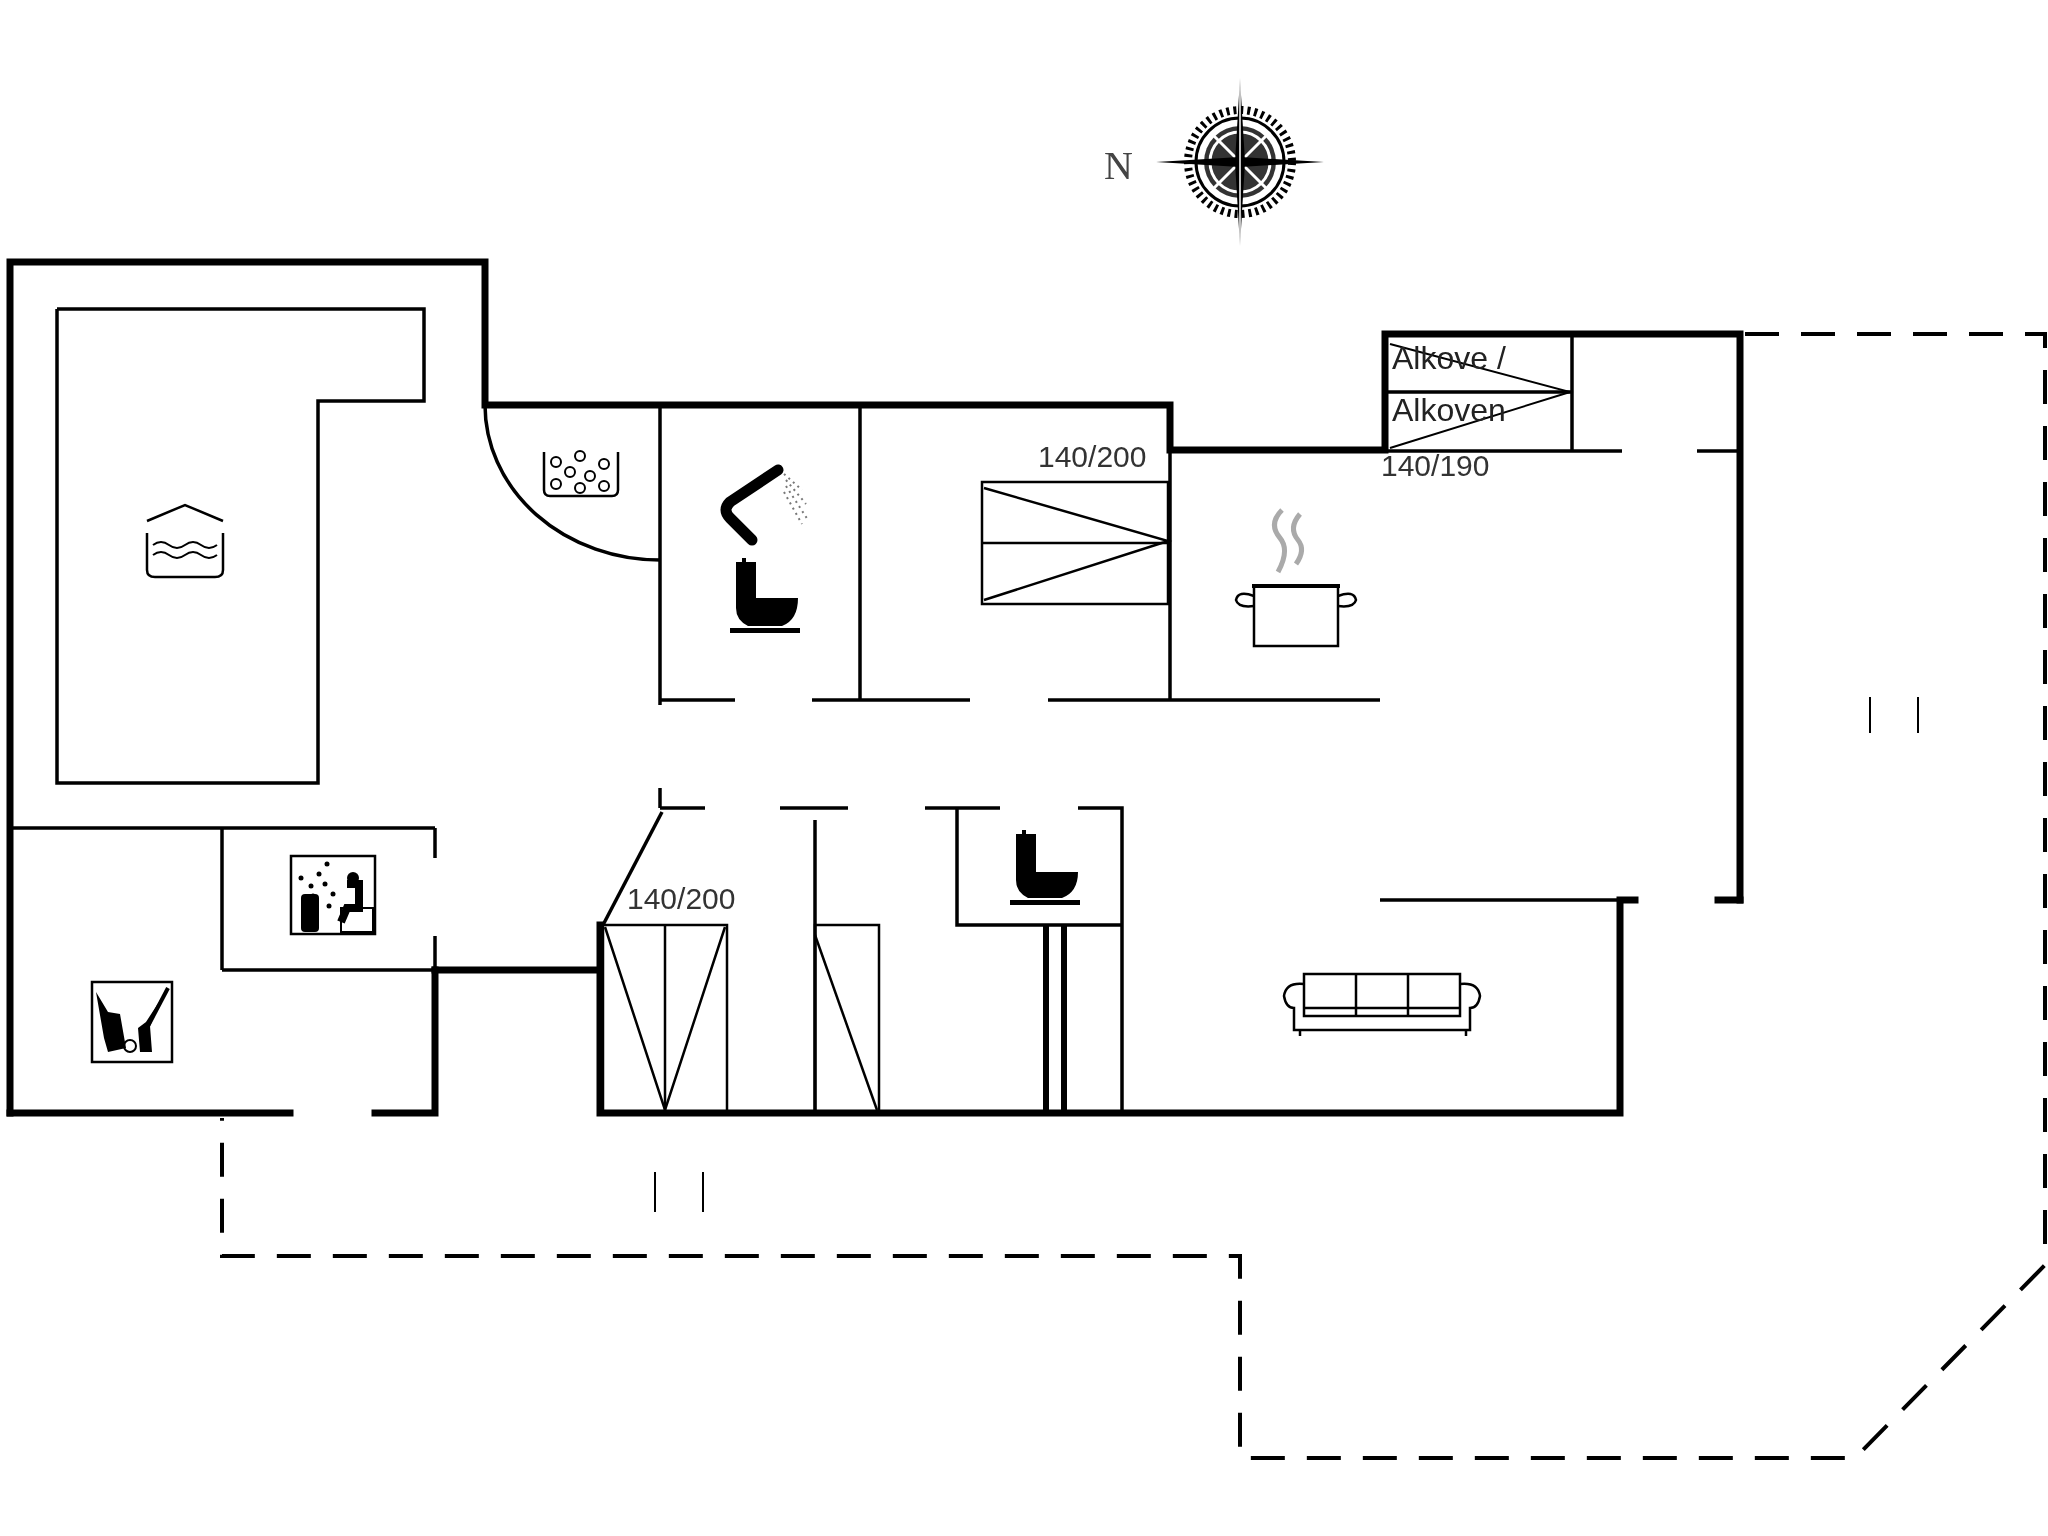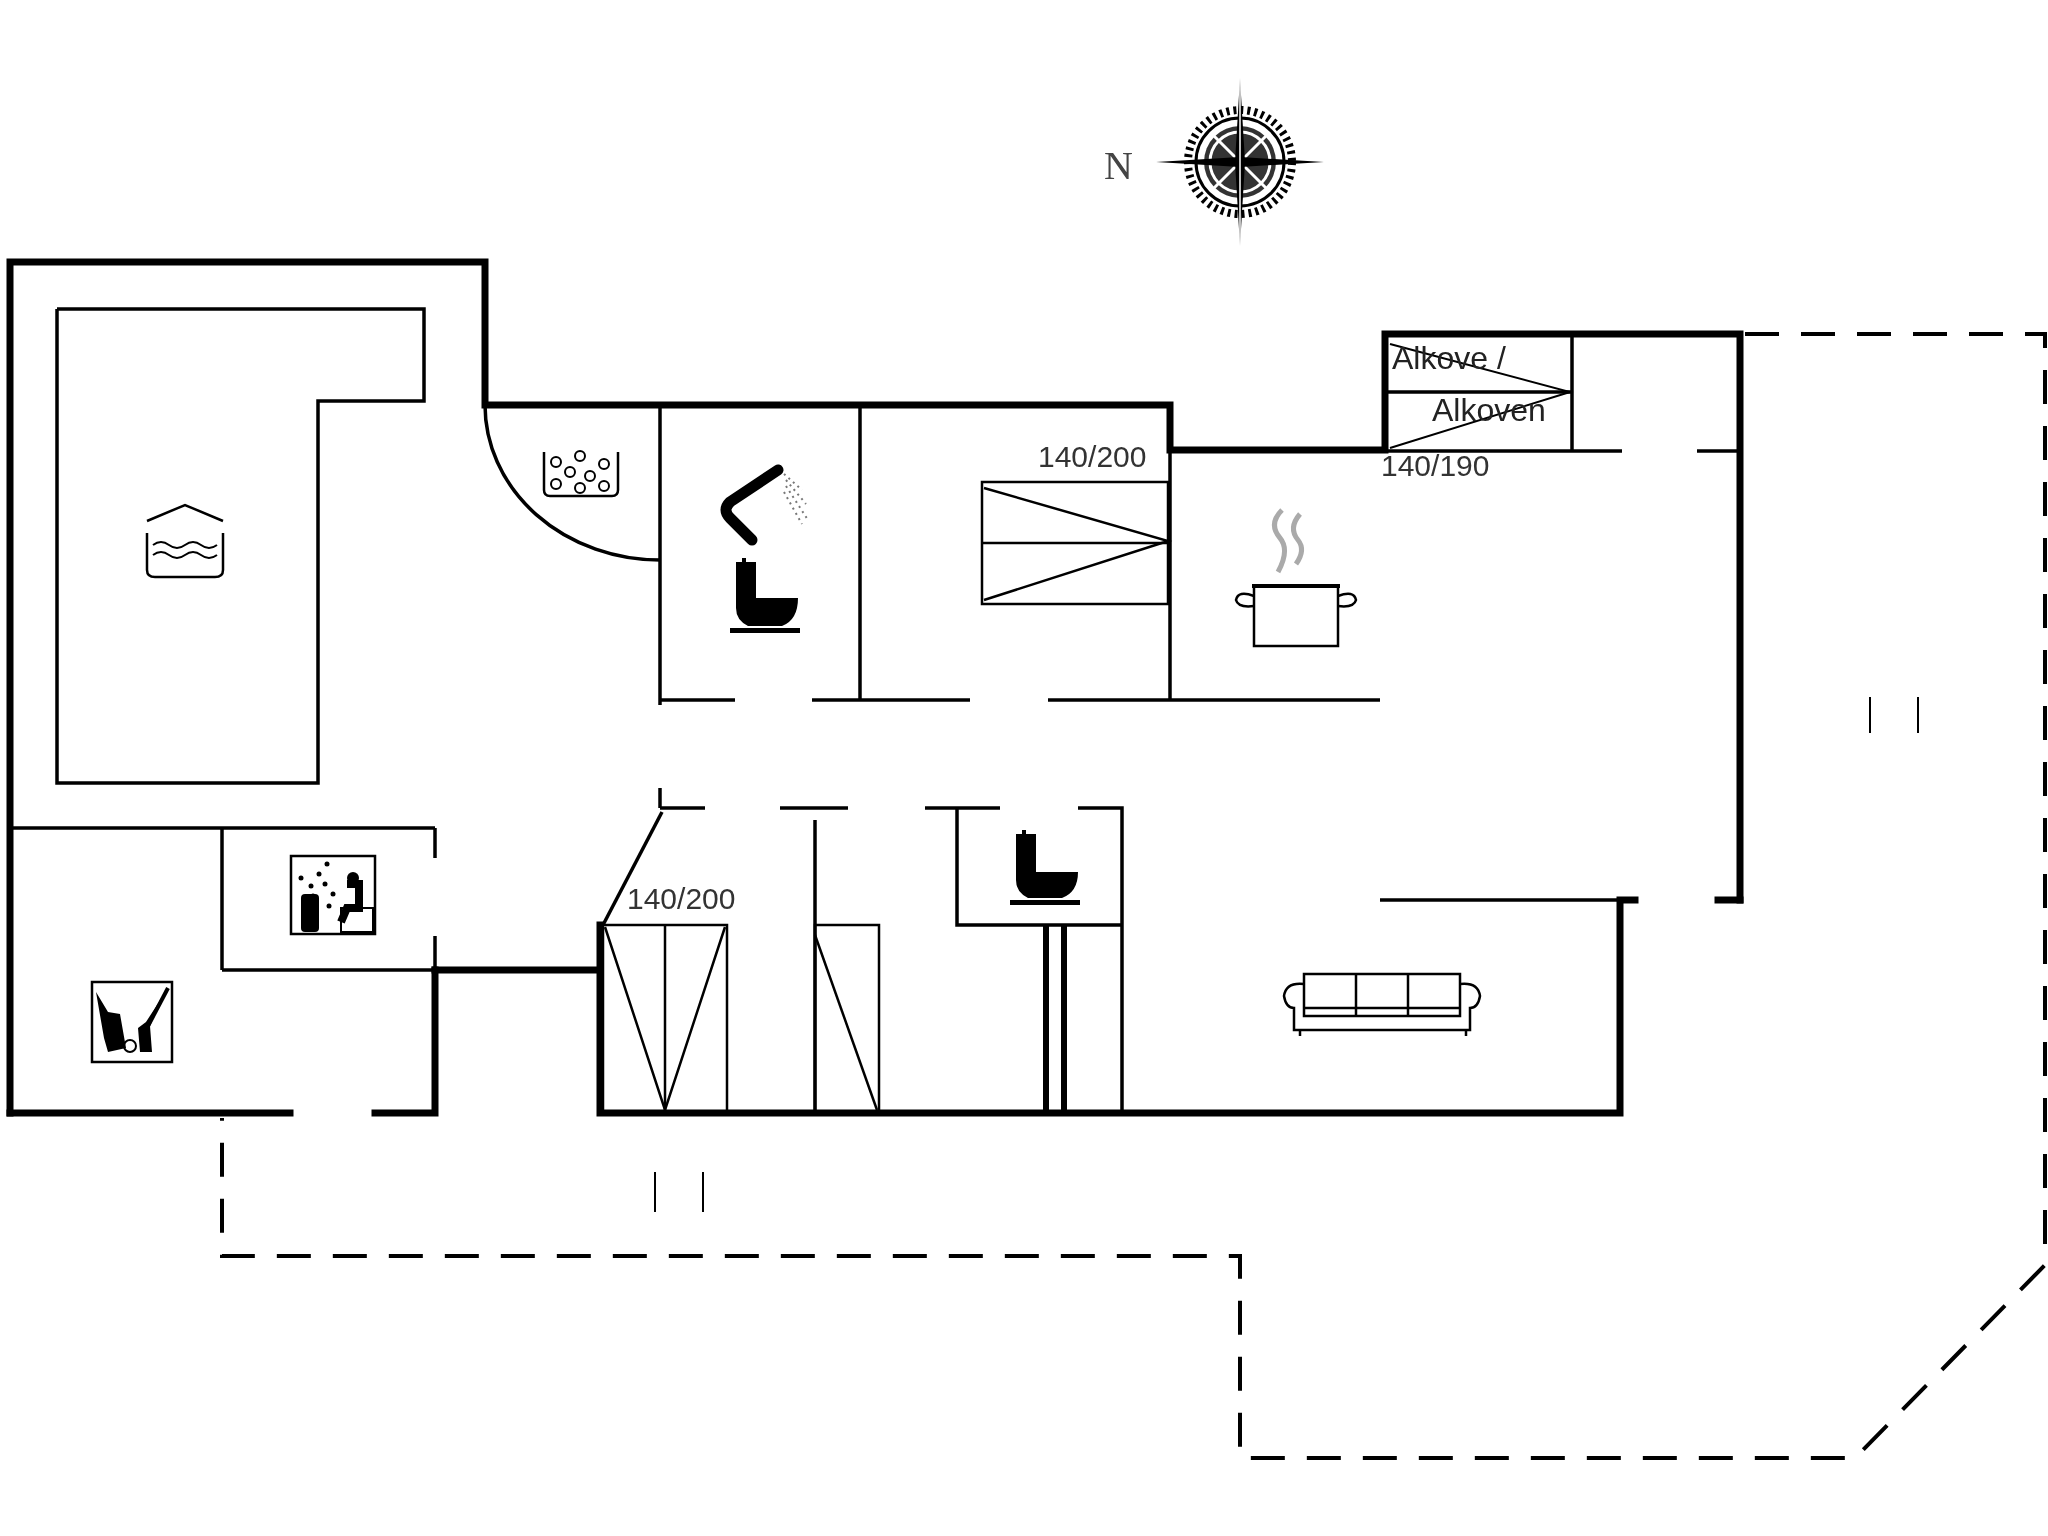--- a/index.html
+++ b/index.html
@@ -205,16 +205,16 @@
     <line class="hair" x1="655" y1="1172" x2="655" y2="1212"></line>
     <line class="hair" x1="703" y1="1172" x2="703" y2="1212"></line>
   </g>
 </svg>
 
 <div class="label north-label" style="left:1104px; top:142px;">N</div>
 
 <div class="label dim-label" style="left:1038px; top:440px;">140/200</div>
 
 <div class="label alcove-label" style="left:1392px; top:340px;">Alkove /</div>
-<div class="label alcove-label" style="left:1432px; top:392px;">Alkoven</div>
+<div class="label alcove-label" style="left:1392px; top:392px;">Alkoven</div>
 <div class="label dim-label" style="left:1381px; top:449px;">140/190</div>
 
 <div class="label dim-label" style="left:627px; top:882px;">140/200</div>
 
 </body></html>

